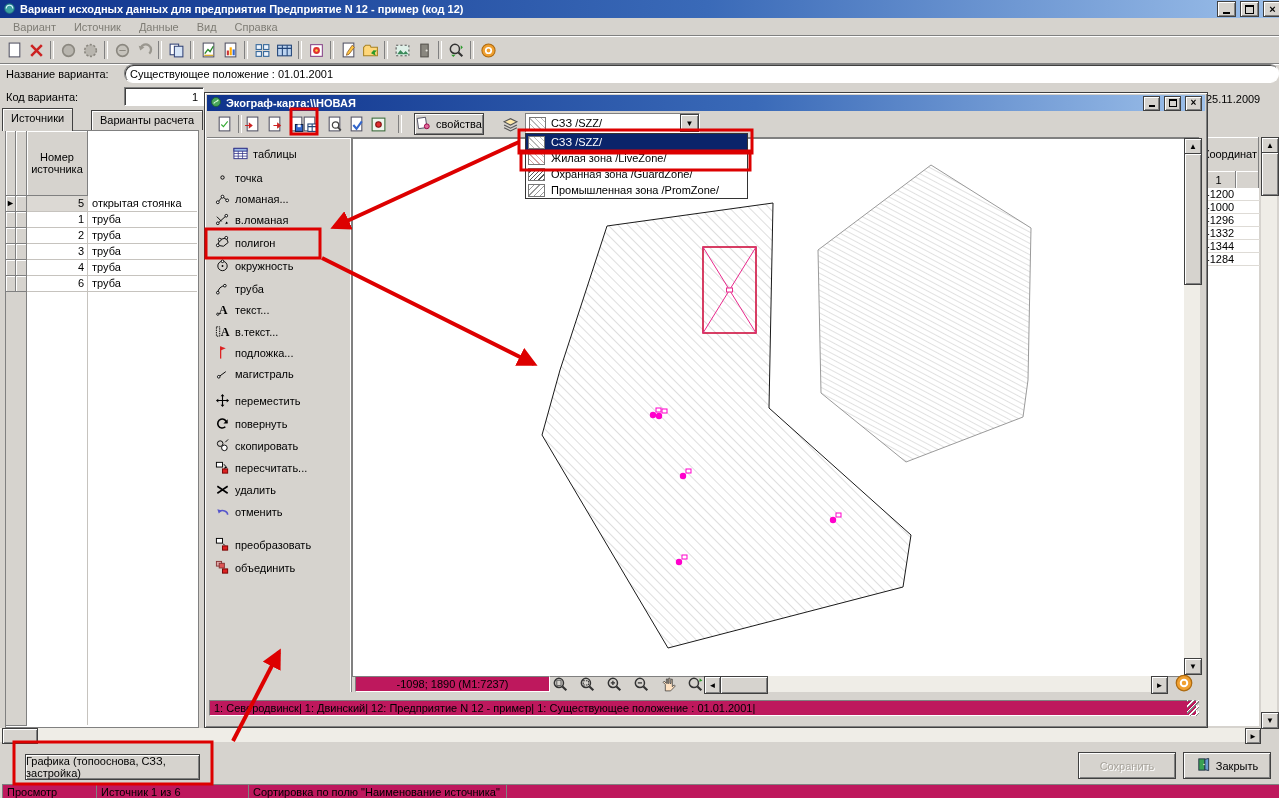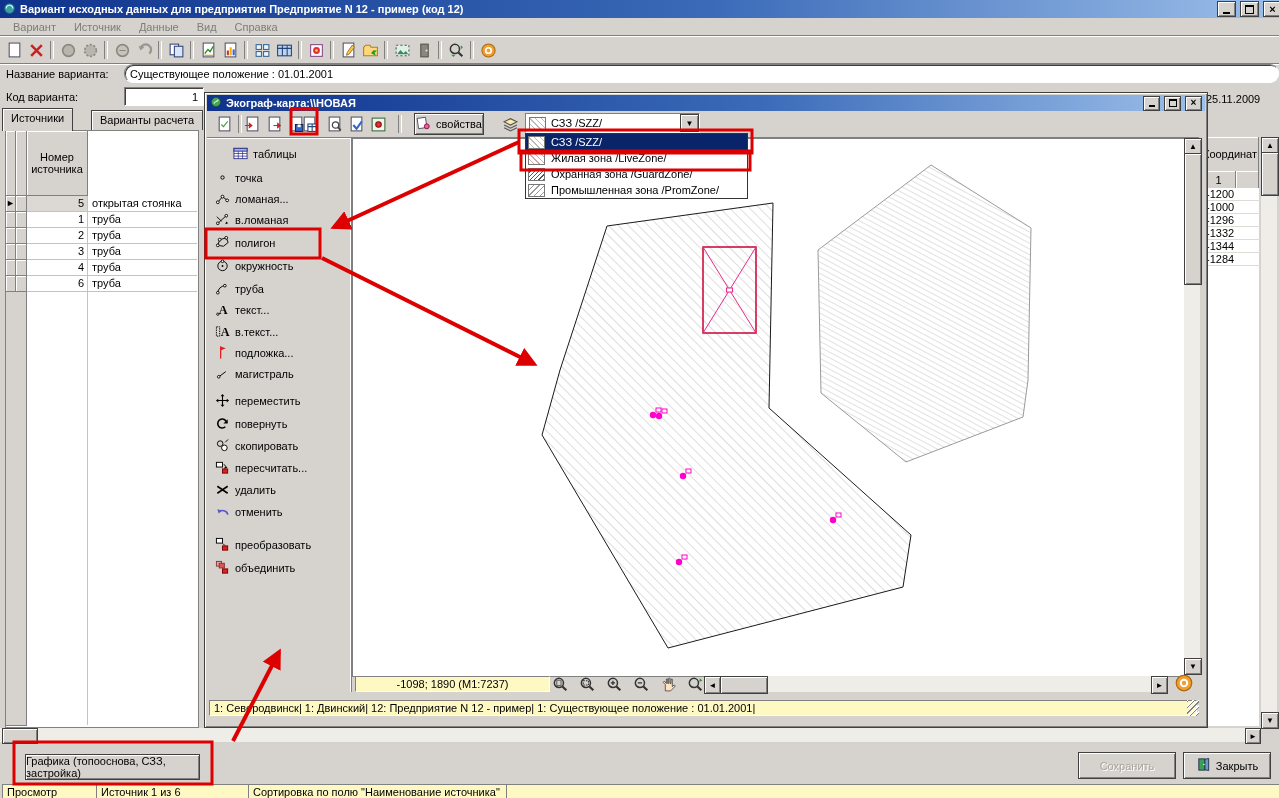--- a/index.html
+++ b/index.html
@@ -57,21 +57,21 @@
   .hatch-dark{background-image:repeating-linear-gradient(135deg,transparent 0 2px,#555 2px 3px);}
   .hatch-gray{background-image:repeating-linear-gradient(135deg,transparent 0 3px,#999 3px 4px);}
   .ddlist{position:absolute;left:525px;top:133px;width:221px;background:#fff;border:1px solid #333;z-index:6;}
   .dditem{height:16px;display:flex;align-items:center;gap:6px;padding-left:2px;}
   .dditem.sel{background:#0a246a;color:#fff;}
   
   .sb-track{background:#efede7;}
   .sb-btn{background:#d6d3ce;border:1px solid #404040;box-shadow:inset 1px 1px 0 #fff, inset -1px -1px 0 #808080;
           display:flex;align-items:center;justify-content:center;font-size:8px;color:#000;}
   
-  .stpanel{position:absolute;height:13px;background:#fef9c3;border:1px solid #fff;border-top-color:#808080;border-left-color:#808080;
+  .stpanel{position:absolute;height:13px;background:#be185d;border:1px solid #fff;border-top-color:#808080;border-left-color:#808080;
            padding:0 4px;display:flex;align-items:center;white-space:nowrap;overflow:hidden;}
   .grip{background:repeating-linear-gradient(135deg,#fff 0 1px,#808080 1px 2px,transparent 2px 4px);}
   .btn{display:flex;align-items:center;justify-content:center;gap:5px;background:#d6d3ce;border:1px solid #404040;
        box-shadow:inset 1px 1px 0 #fff, inset -1px -1px 0 #808080;}
   .btn.disabled{color:#a8a49c;text-shadow:1px 1px 0 #fff;text-align:right;}
   .annot{position:absolute;left:0;top:0;width:1279px;height:798px;pointer-events:none;z-index:50;}
 </style>
 </head>
 <body>
 

